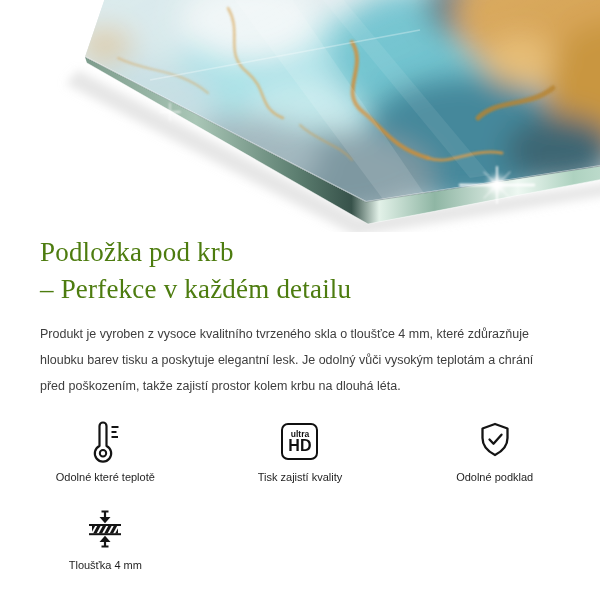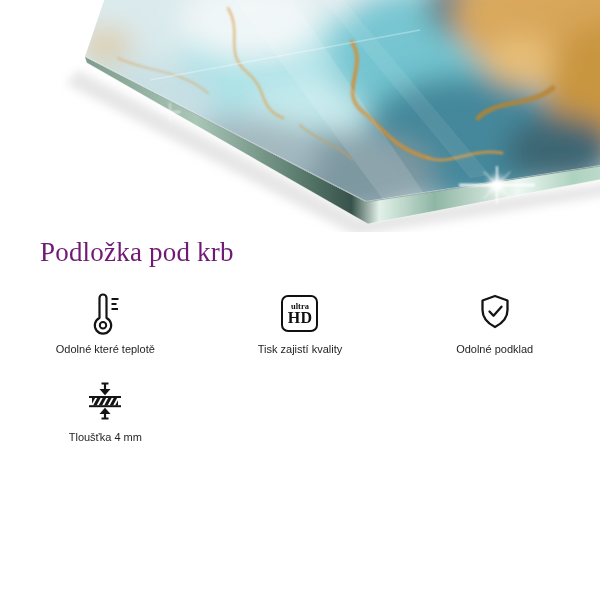--- a/index.html
+++ b/index.html
@@ -4,36 +4,36 @@
 <style>
   html,body{margin:0;padding:0;background:#ffffff;}
   .canvas{
     position:relative;width:600px;height:600px;background:#ffffff;overflow:hidden;
     font-family:"Liberation Sans",sans-serif;color:#1b1b1b;
   }
   .hero{width:600px;height:232px;display:block;}
   .content{padding:2px 40px 0 40px;}
   .title{
     font-family:"Liberation Serif",serif;font-weight:400;
-    font-size:27px;line-height:37px;margin:0;color:#701a75;letter-spacing:.2px;
+    font-size:27px;line-height:37px;margin:0;color:#4d7c0f;letter-spacing:.2px;
   }
   .desc{
     font-size:12.5px;line-height:26px;color:#3d3d3d;margin:13px 0 0 0;max-width:528px;
   }
   .features{
     display:grid;grid-template-columns:repeat(3,1fr);
     margin:19px -32px 0 -32px;row-gap:23px;
   }
   .feature{display:flex;flex-direction:column;align-items:center;}
   .icon-box{height:46px;display:flex;align-items:center;justify-content:center;}
   .flabel{margin-top:7px;font-size:11px;color:#1f1f1f;text-align:center;}
   .uhd{
     width:33px;height:33px;border:2.6px solid #101010;border-radius:7px;
     display:flex;flex-direction:column;align-items:center;justify-content:center;
-    color:#101010;font-weight:bold;font-family:Liberation Serif, serif;
+    color:#101010;font-weight:bold;
   }
   .uhd .t{font-size:8.5px;line-height:9px;}
   .uhd .b{font-size:16px;line-height:13px;letter-spacing:.3px;}
   .ic{stroke:#141414;}
 </style>
 </head>
 <body>
 
 <div class="canvas">
 
@@ -126,22 +126,24 @@
       <g stroke="#ffffff" stroke-linecap="round" filter="url(#blurS)" opacity=".8">
         <line x1="160" y1="112" x2="180" y2="112" stroke-width="1.4"></line>
         <line x1="170" y1="103" x2="170" y2="121" stroke-width="1.2"></line>
       </g>
     </g>
   </svg>
 
   <div class="content">
     <h1 class="title">
       <span>Podložka pod krb</span><br>
+      <span>– Perfekce v každém detailu</span>
     </h1>
 
+    <p class="desc">Produkt je vyroben z vysoce kvalitního tvrzeného skla o tloušťce 4 mm, které zdůrazňuje hloubku barev tisku a poskytuje elegantní lesk. Je odolný vůči vysokým teplotám a chrání před poškozením, takže zajistí prostor kolem krbu na dlouhá léta.</p>
 
     <div class="features">
 
       <div class="feature">
         <span class="icon-box">
           <svg width="36" height="46" viewBox="0 0 36 46" class="ic" fill="none">
             <path d="M12.5 28 V8 a3.5 3.5 0 0 1 7 0 v20 a8.2 8.2 0 1 1 -7 0 z" stroke-width="2.2" stroke-linejoin="round"></path>
             <circle cx="16" cy="35.3" r="3.2" stroke-width="2"></circle>
             <line x1="24.5" y1="9" x2="31.5" y2="9" stroke-width="2"></line>
             <line x1="24.5" y1="14" x2="29.5" y2="14" stroke-width="2"></line>

